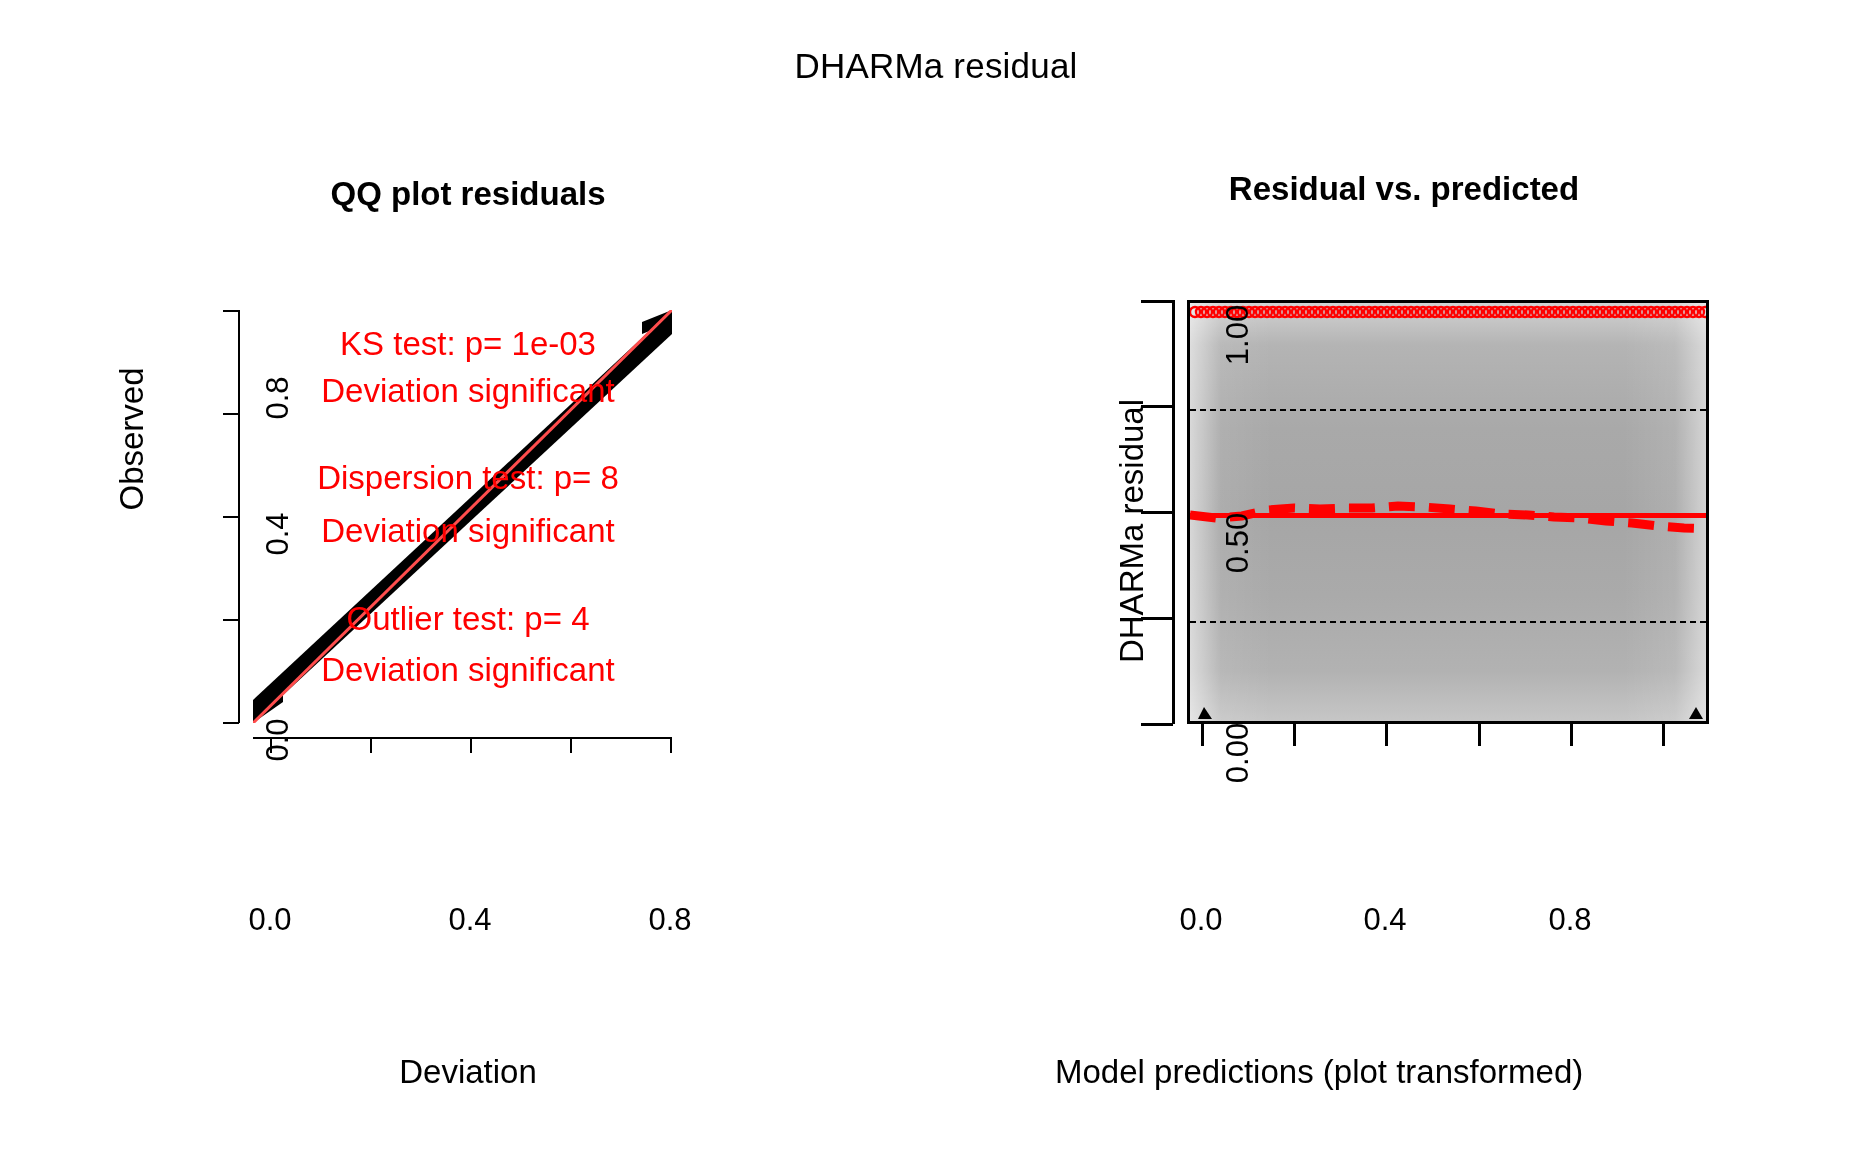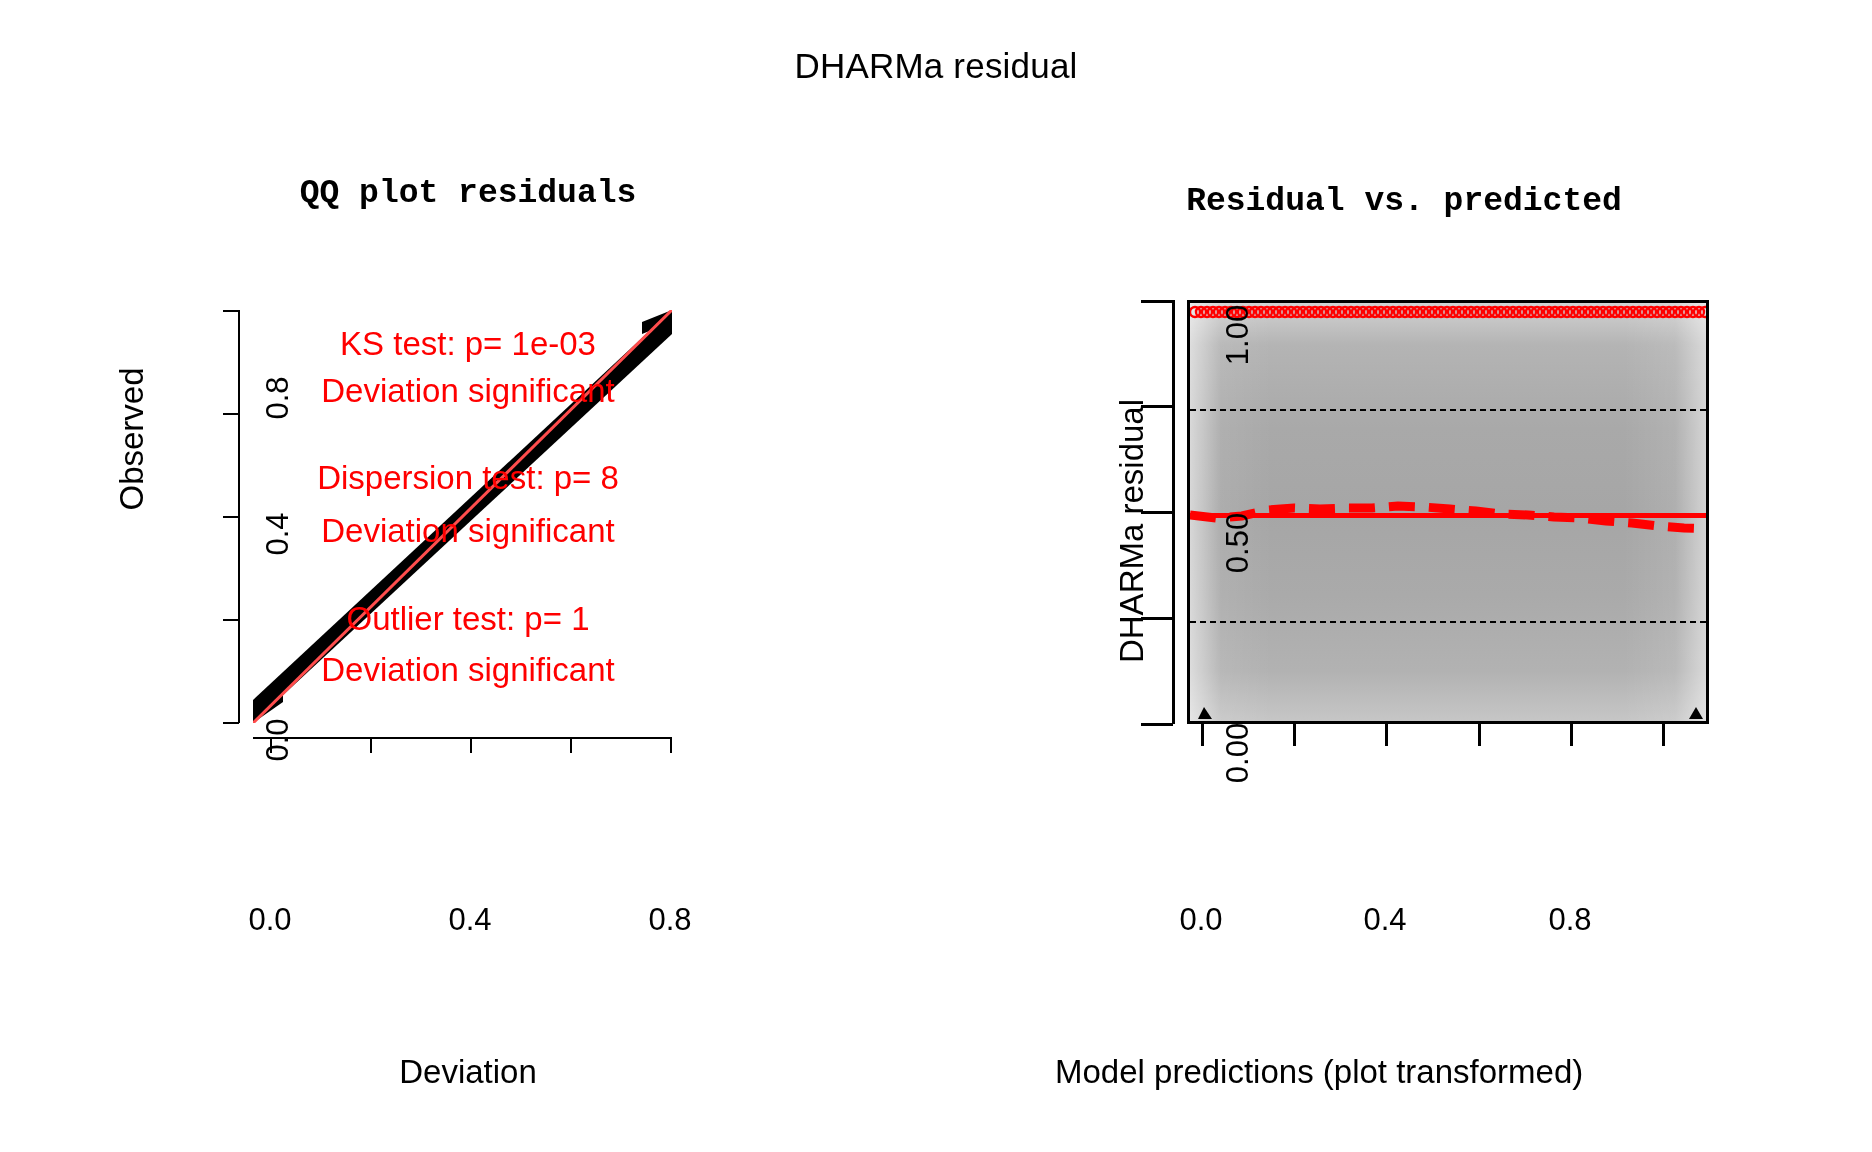--- a/index.html
+++ b/index.html
@@ -23,34 +23,34 @@
     left: 0;
     width: 1872px;
     text-align: center;
     font-size: 35px;
     font-weight: 400;
     letter-spacing: 0.2px;
     color: #000000;
   }
 
   
-  .panel { position: absolute; top: 0; height: 1152px; font-family: Liberation Mono, monospace; }
+  .panel { position: absolute; top: 0; height: 1152px; }
   #panel-qq   { left: 0px;   width: 936px; }
   #panel-rvp  { left: 936px; width: 936px; }
 
   .panel-title {
     position: absolute;
     width: 100%;
     text-align: center;
     font-size: 33px;
     font-weight: bold;
     color: #000000;
   }
   #panel-qq .panel-title  { top: 175px; }
-  #panel-rvp .panel-title { top: 183px; }
+  #panel-rvp .panel-title { top: 170px; }
 
   
   
   #qq-plotregion {
     position: absolute;
     left: 253px; top: 310px;
     width: 419px; height: 413px;
   }
   #qq-band {
     position: absolute;
@@ -265,21 +265,21 @@
 <div class="qq-xlabel" style="left:425px; width:90px;">0.4</div>
 <div class="qq-xlabel" style="left:625px; width:90px;">0.8</div>
 
 <div id="qq-ytitle">Observed</div>
 <div id="qq-xtitle">Deviation</div>
 
 <div class="qq-annot" style="top:325px">KS test: p= 1e-03</div>
 <div class="qq-annot" style="top:372px">Deviation  significant</div>
 <div class="qq-annot" style="top:459px">Dispersion test: p= 8</div>
 <div class="qq-annot" style="top:512px">Deviation  significant</div>
-<div class="qq-annot" style="top:600px">Outlier test: p= 1</div>
+<div class="qq-annot" style="top:600px">Outlier test: p= 4</div>
 <div class="qq-annot" style="top:651px">Deviation  significant</div>
 
 <div class="panel" id="panel-rvp">
   <div class="panel-title">Residual vs. predicted</div>
 </div>
 
 <div id="rvp-plotregion">
 
   <div class="rvp-dashline" style="top:106px"></div>
   <div class="rvp-dashline" style="top:318px"></div>

